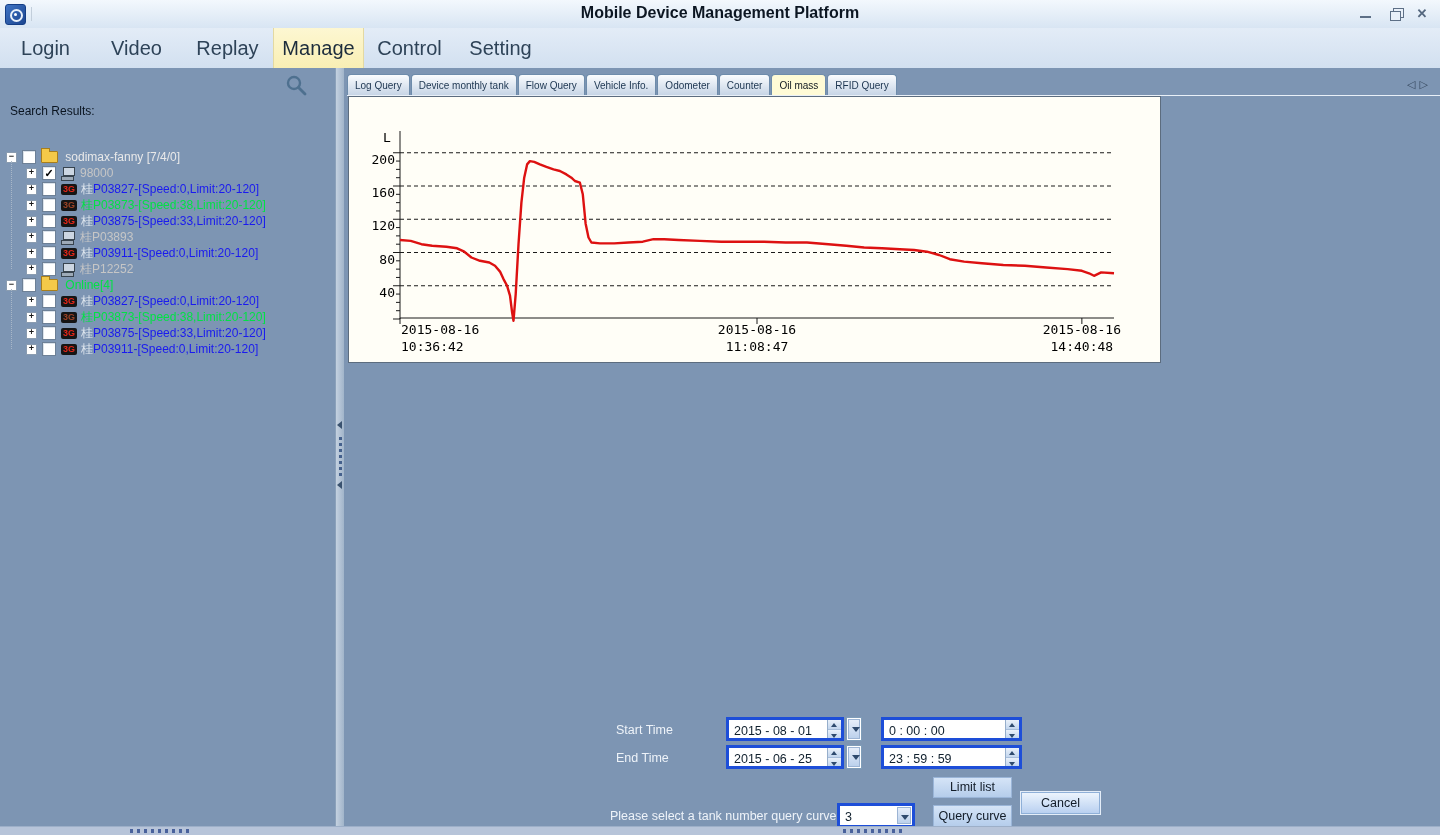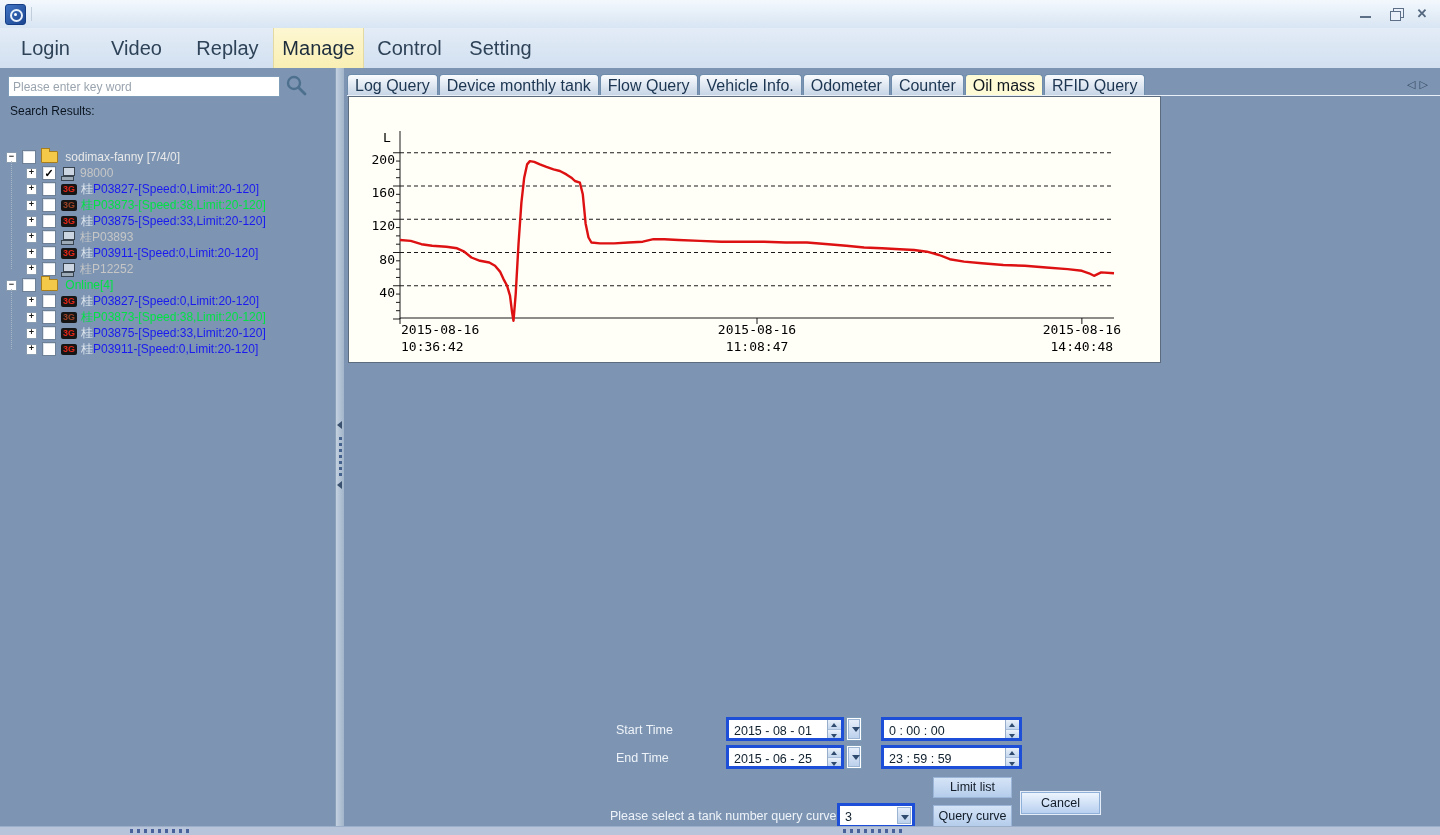--- a/index.html
+++ b/index.html
@@ -64,21 +64,21 @@
     background:linear-gradient(90deg,#c4d1e0,#9db1c7);border-left:1px solid #8ba1ba;border-right:1px solid #8ba1ba;}
   #splitter .arrow{position:absolute;left:1px;width:0;height:0;border-top:4px solid transparent;
     border-bottom:4px solid transparent;border-right:5px solid #3a526f;}
   #splitter .dots{position:absolute;left:3px;top:368px;width:3px;height:40px;
     background:repeating-linear-gradient(0deg,#44608c 0 3px,transparent 3px 6px);}
 
   
   #main{position:absolute;left:344px;top:68px;right:0;bottom:8px;background:#7d95b3;}
   #tabstrip{position:absolute;left:3px;top:6px;right:0;height:21px;display:flex;align-items:flex-end;
     border-bottom:1px solid #e9f0f8;}
-  .itab{height:15px;padding:3px 7px 2px 7px;margin-right:1px;font-size:16px;color:#1c3550;
+  .itab{height:15px;padding:3px 7px 2px 7px;margin-right:1px;font-size:10px;color:#1c3550;
     background:linear-gradient(#fafcfe,#c7d5e6);border:1px solid #6e8cab;border-bottom:none;
     border-radius:4px 4px 0 0;cursor:default;line-height:15px;}
   .itab.active{background:#fffbd6;color:#101820;}
   #tabnav{position:absolute;right:8px;top:10px;font-size:11px;color:#34465c;letter-spacing:4px;cursor:default;}
 
   
   #chart-panel{position:absolute;left:4px;top:28px;width:813px;height:267px;background:#fffef7;
     border:1px solid #5c6c7e;box-sizing:border-box;}
 
   
@@ -109,41 +109,41 @@
 <body>
 
 <div id="app">
 
   <div id="titlebar">
     <div id="appicon">
         <span class="ring"></span>
         <span class="dot"></span>
       </div>
     <div class="sep"></div>
+    <div id="title">Mobile Device Management Platform</div>
     <div class="winctl" id="btn-min">
         <span class="bar"></span>
       </div>
     <div class="winctl" id="btn-restore">
         <span class="r1"></span>
         <span class="r2"></span>
       </div>
     <div class="winctl" id="btn-close">✕</div>
   </div>
 
   <div id="topnav">
       <div class="navtab">Login</div>
       <div class="navtab">Video</div>
       <div class="navtab">Replay</div>
       <div class="navtab active">Manage</div>
       <div class="navtab">Control</div>
       <div class="navtab">Setting</div>
     </div>
 
   <div id="sidebar">
-    <input id="search-input" placeholder="Please enter key word" style="">
     <svg id="search-icon" viewBox="0 0 24 24">
       <circle cx="9" cy="9" r="6" fill="none" stroke="#4e708f" stroke-width="2.4"></circle>
       <line x1="13.5" y1="13.5" x2="20" y2="20" stroke="#4e708f" stroke-width="2.8" stroke-linecap="round"></line>
     </svg>
     <div id="results-label">Search Results:</div>
     <div id="tree">
         <div class="trow lvl0">
           <span class="exp">−</span>
           <span class="cb"></span>
           <span class="icon-folder"></span>

